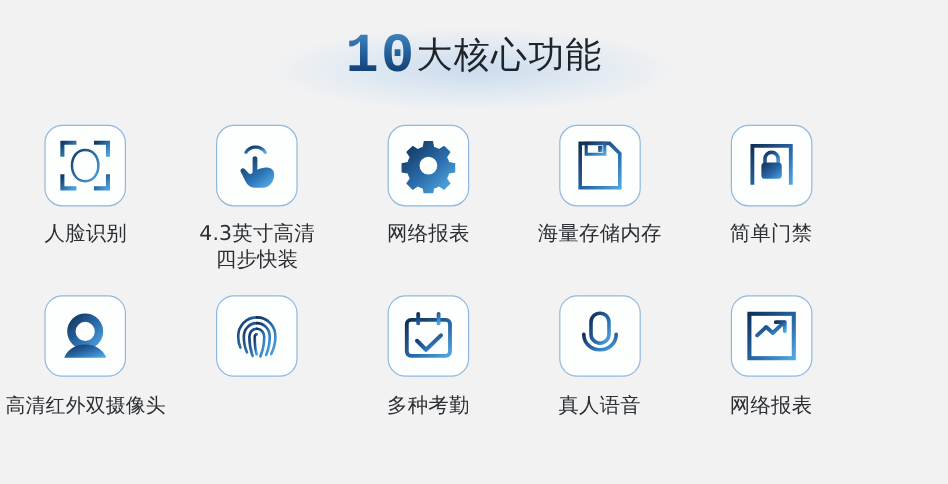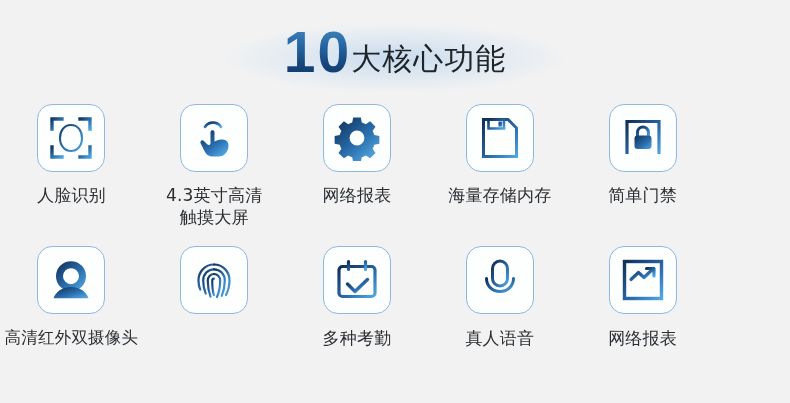--- a/index.html
+++ b/index.html
@@ -45,22 +45,22 @@
   }
 
   .title {
     position: relative;
     display: inline-block;
     white-space: nowrap;
     line-height: 1;
   }
 
   .title .num {
-    font-family: Liberation Sans, sans-serif;
-    font-size: 57px;
+    font-family: Liberation Mono, monospace;
+    font-size: 46px;
     font-weight: 700;
     letter-spacing: 2px;
     background: linear-gradient(180deg, #4f8ec4 0%, #2a6ba8 35%, #14457c 70%, #0d3461 100%);
     -webkit-background-clip: text;
     background-clip: text;
     color: transparent;
     -webkit-text-fill-color: transparent;
     vertical-align: baseline;
   }
 
@@ -192,21 +192,21 @@
                        C26 25.2 29 24.4 31.5 24.6
                        C35.6 24.9 37.5 27.2 37.5 30.5
                        C37.5 36.5 33.6 41.5 27.8 41.5
                        L21.5 41.5 C17.5 41.5 15 39.2 13.2 35.5
                        L9.6 28.2 C8.6 26.1 11.2 24.2 12.9 25.9
                        L16.2 29.3 C17.3 30.4 19.5 30.2 19.5 28.2 Z" fill="url(#gB)"></path>
             </svg>
           </span>
         </div>
         <div class="label">4.3英寸高清
-触摸大屏</div>
+四步快装</div>
       </div>
 
       <div class="cell">
         <div class="tile">
           <span>
             <svg width="46" height="46" viewBox="0 0 46 46">
               <defs>
                 <linearGradient id="gC" x1="5%" y1="0%" x2="95%" y2="100%">
                   <stop offset="0%" stop-color="#0f2f58"></stop>
                     <stop offset="55%" stop-color="#2b6fae"></stop>

